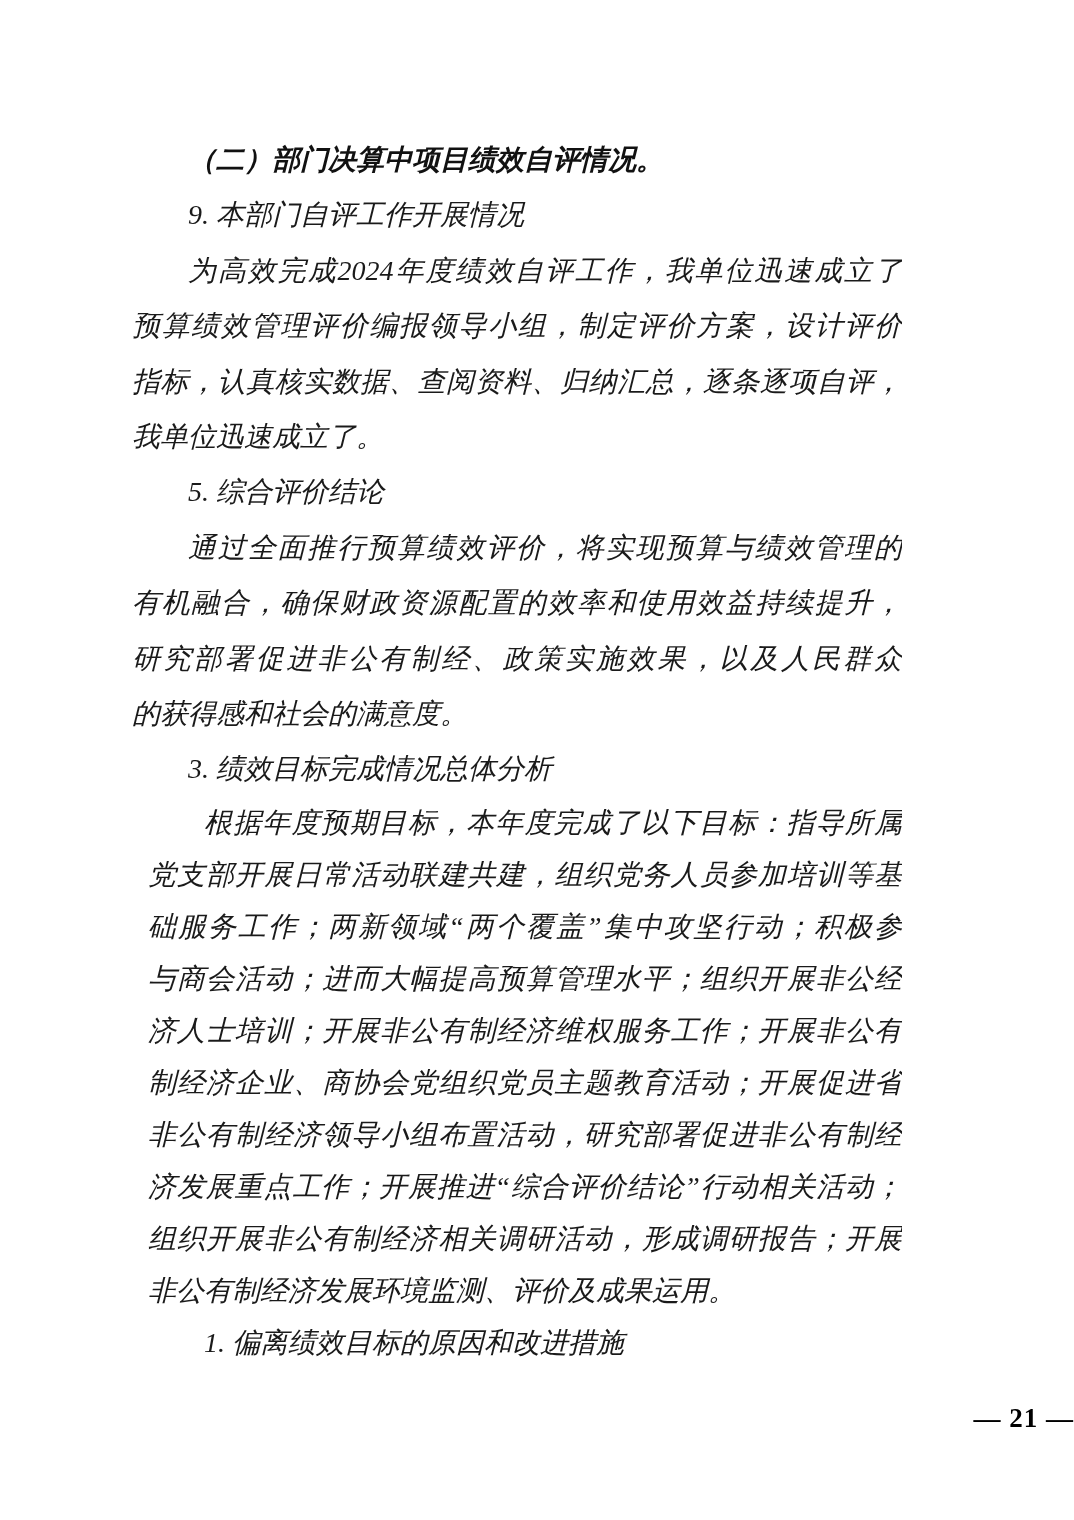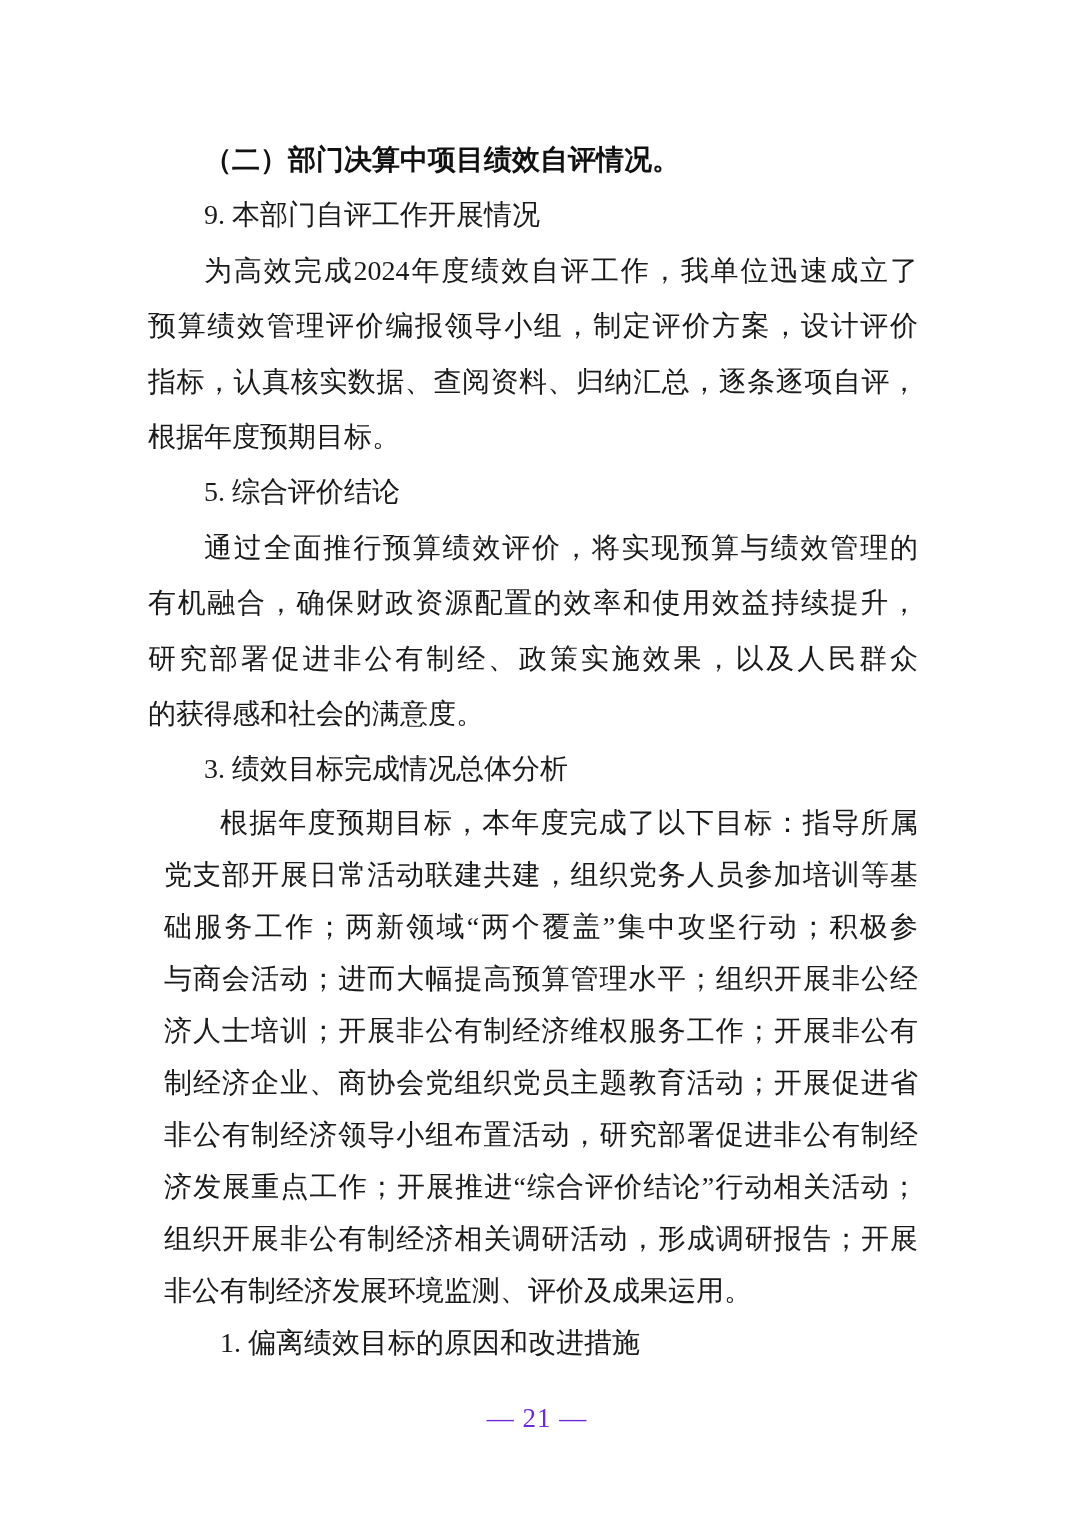--- a/index.html
+++ b/index.html
@@ -8,24 +8,25 @@
     width: 1074px;
     height: 1520px;
     margin: 0 auto;
     background: #ffffff;
     overflow: hidden;
     font-family: "Liberation Serif", "DejaVu Serif", serif;
     color: #1a1a1a;
   }
   .content {
     position: absolute;
-    left: 148px;
+    left: 132px;
     top: 132px;
     width: 770px;
     font-size: 28px;
+    font-style: italic;
   }
   .ln {
     height: 55.4px;
     line-height: 55.4px;
     overflow: hidden;
     text-align: left;
   }
   .ln.b {
     height: 52px;
     line-height: 52px;
@@ -38,37 +39,38 @@
     -moz-text-align-last: justify;
   }
   .heading { font-weight: bold; color: #111111; }
   .footer {
     position: absolute;
     left: 0;
     right: 0;
     top: 1398px;
     height: 40px;
     line-height: 40px;
-    text-align: center;
+    text-align: right;
     font-size: 27px;
-    color: #6d28d9;
+    color: #000000;
     letter-spacing: 1px;
+    font-weight: bold;
   }
 </style>
 </head>
 <body>
 
 <div class="page">
   <main class="content">
     <div class="ln a heading indent">（二）部门决算中项目绩效自评情况。</div>
     <div class="ln a indent">9. 本部门自评工作开展情况</div>
     <div class="ln a indent just">为高效完成2024年度绩效自评工作，我单位迅速成立了</div>
     <div class="ln a just">预算绩效管理评价编报领导小组，制定评价方案，设计评价</div>
     <div class="ln a just">指标，认真核实数据、查阅资料、归纳汇总，逐条逐项自评，</div>
-    <div class="ln a">根据年度预期目标。</div>
+    <div class="ln a">我单位迅速成立了。</div>
     <div class="ln a indent">5. 综合评价结论</div>
     <div class="ln a indent just">通过全面推行预算绩效评价，将实现预算与绩效管理的</div>
     <div class="ln a just">有机融合，确保财政资源配置的效率和使用效益持续提升，</div>
     <div class="ln a just">研究部署促进非公有制经、政策实施效果，以及人民群众</div>
     <div class="ln a">的获得感和社会的满意度。</div>
     <div class="ln a indent">3. 绩效目标完成情况总体分析</div>
     <div class="ln b indent just">根据年度预期目标，本年度完成了以下目标：指导所属</div>
     <div class="ln b just">党支部开展日常活动联建共建，组织党务人员参加培训等基</div>
     <div class="ln b just">础服务工作；两新领域“两个覆盖”集中攻坚行动；积极参</div>
     <div class="ln b just">与商会活动；进而大幅提高预算管理水平；组织开展非公经</div>

